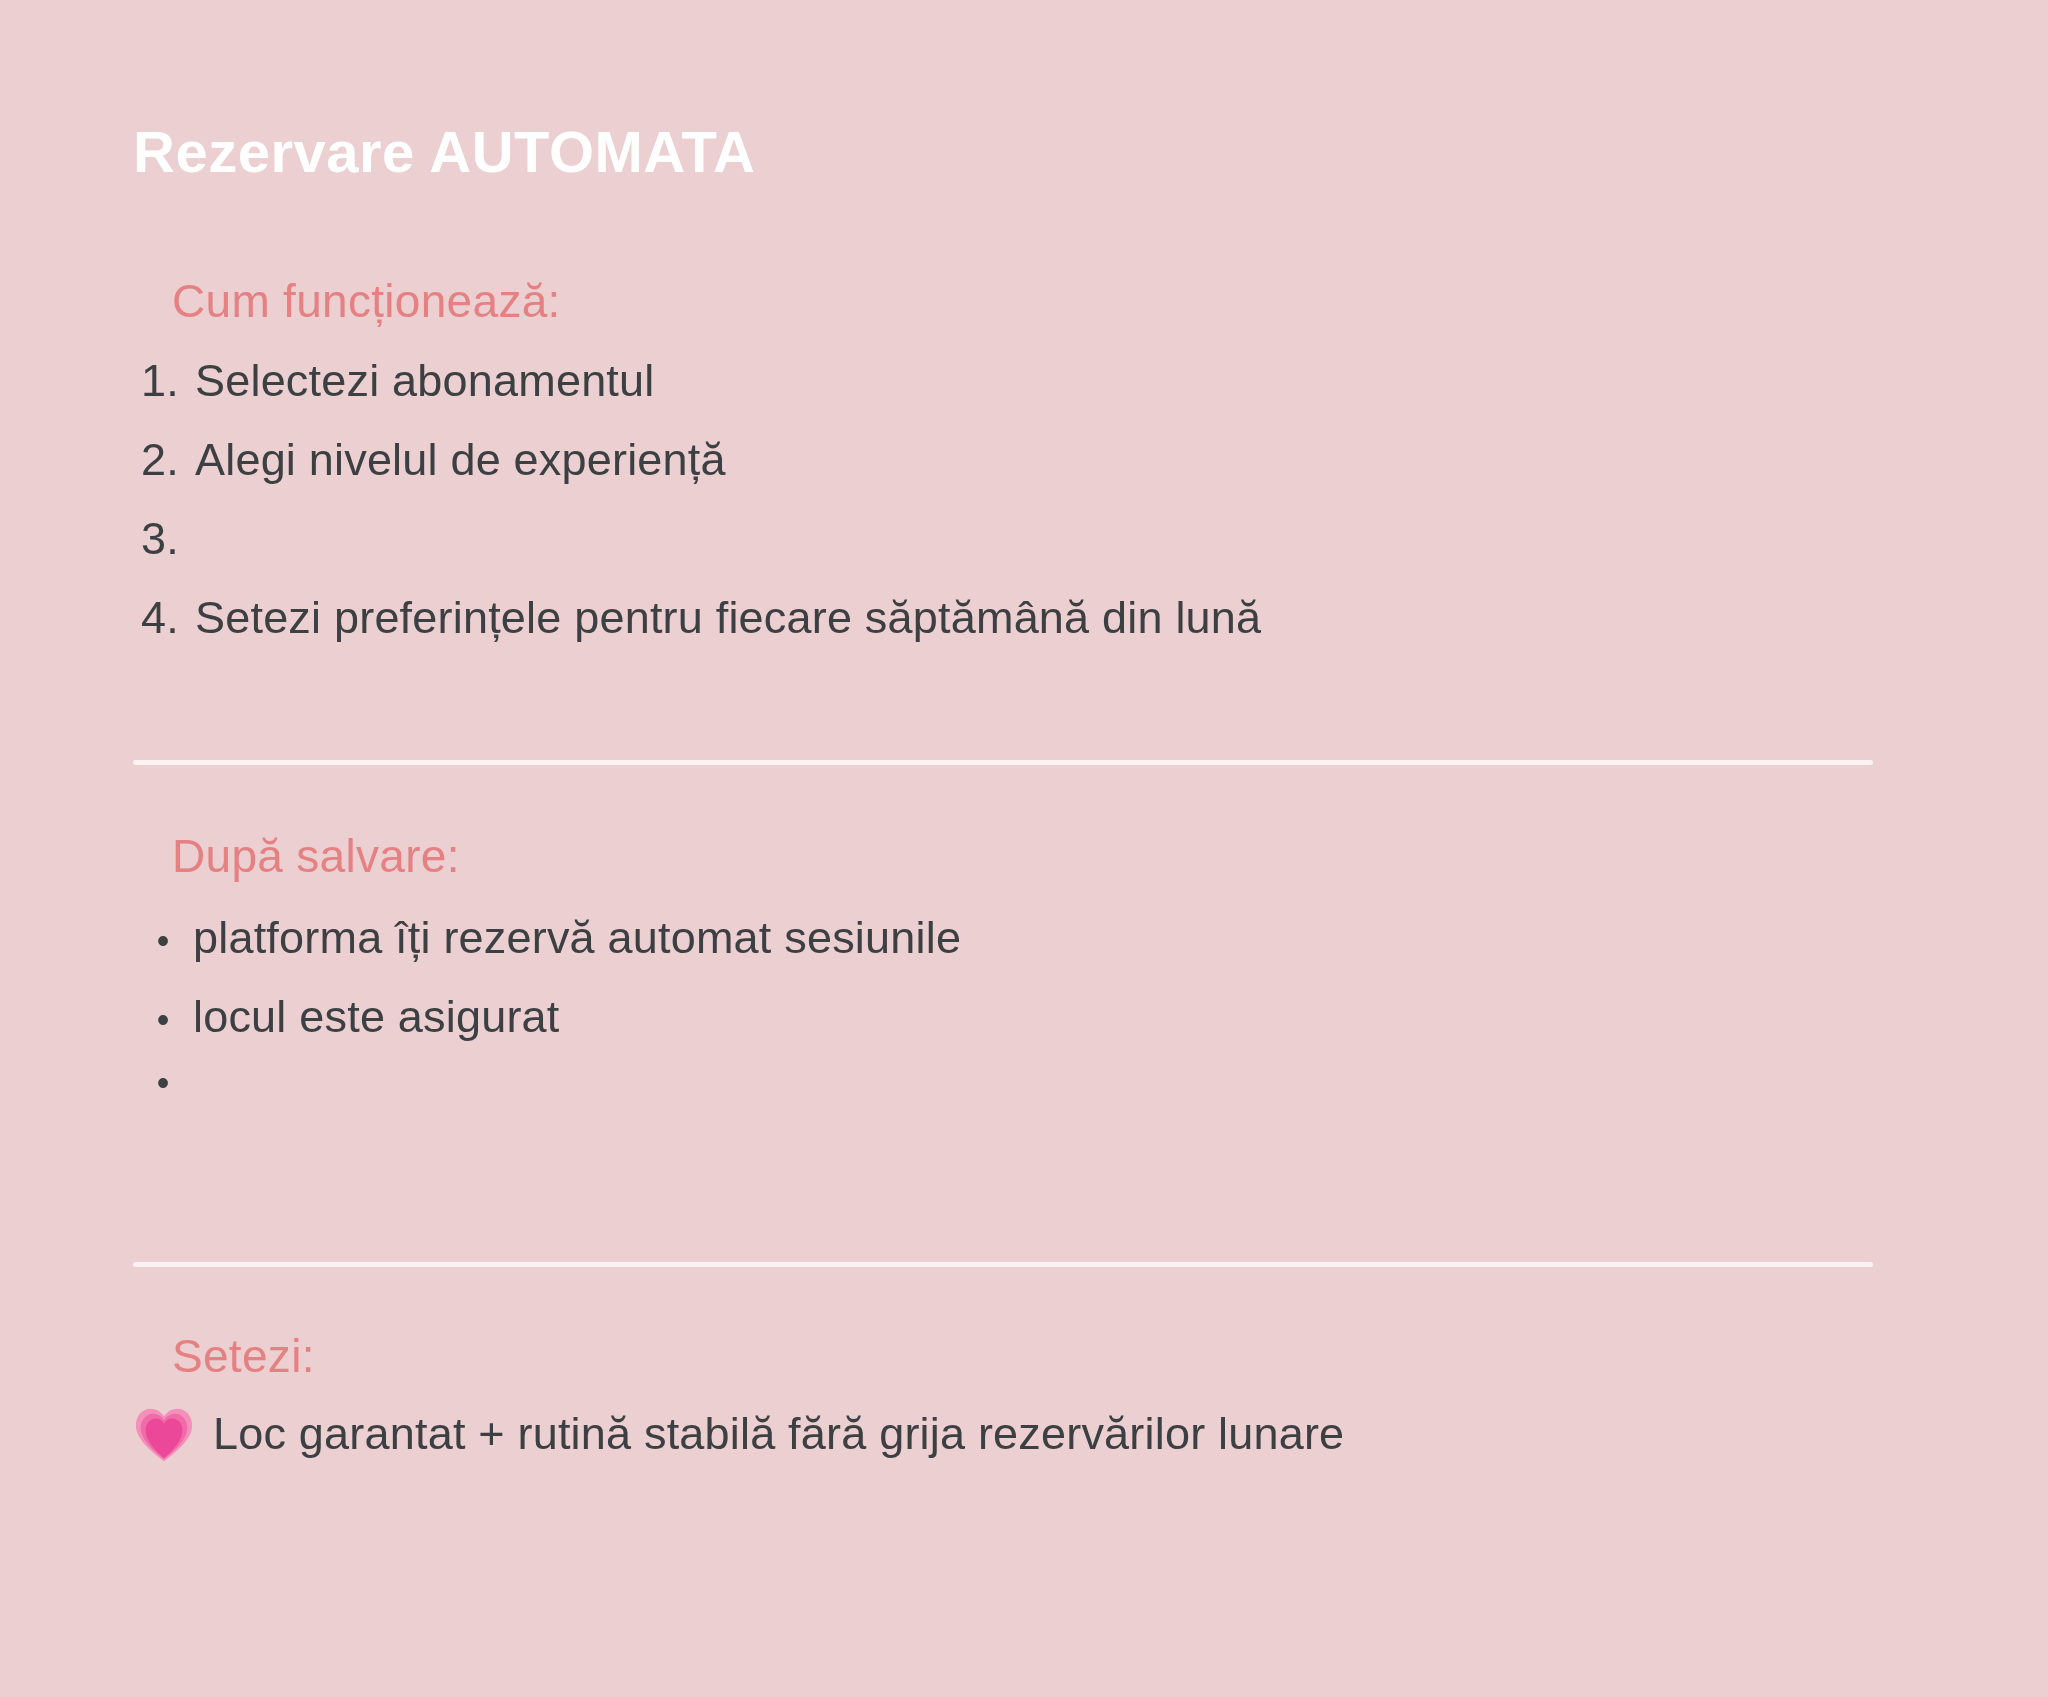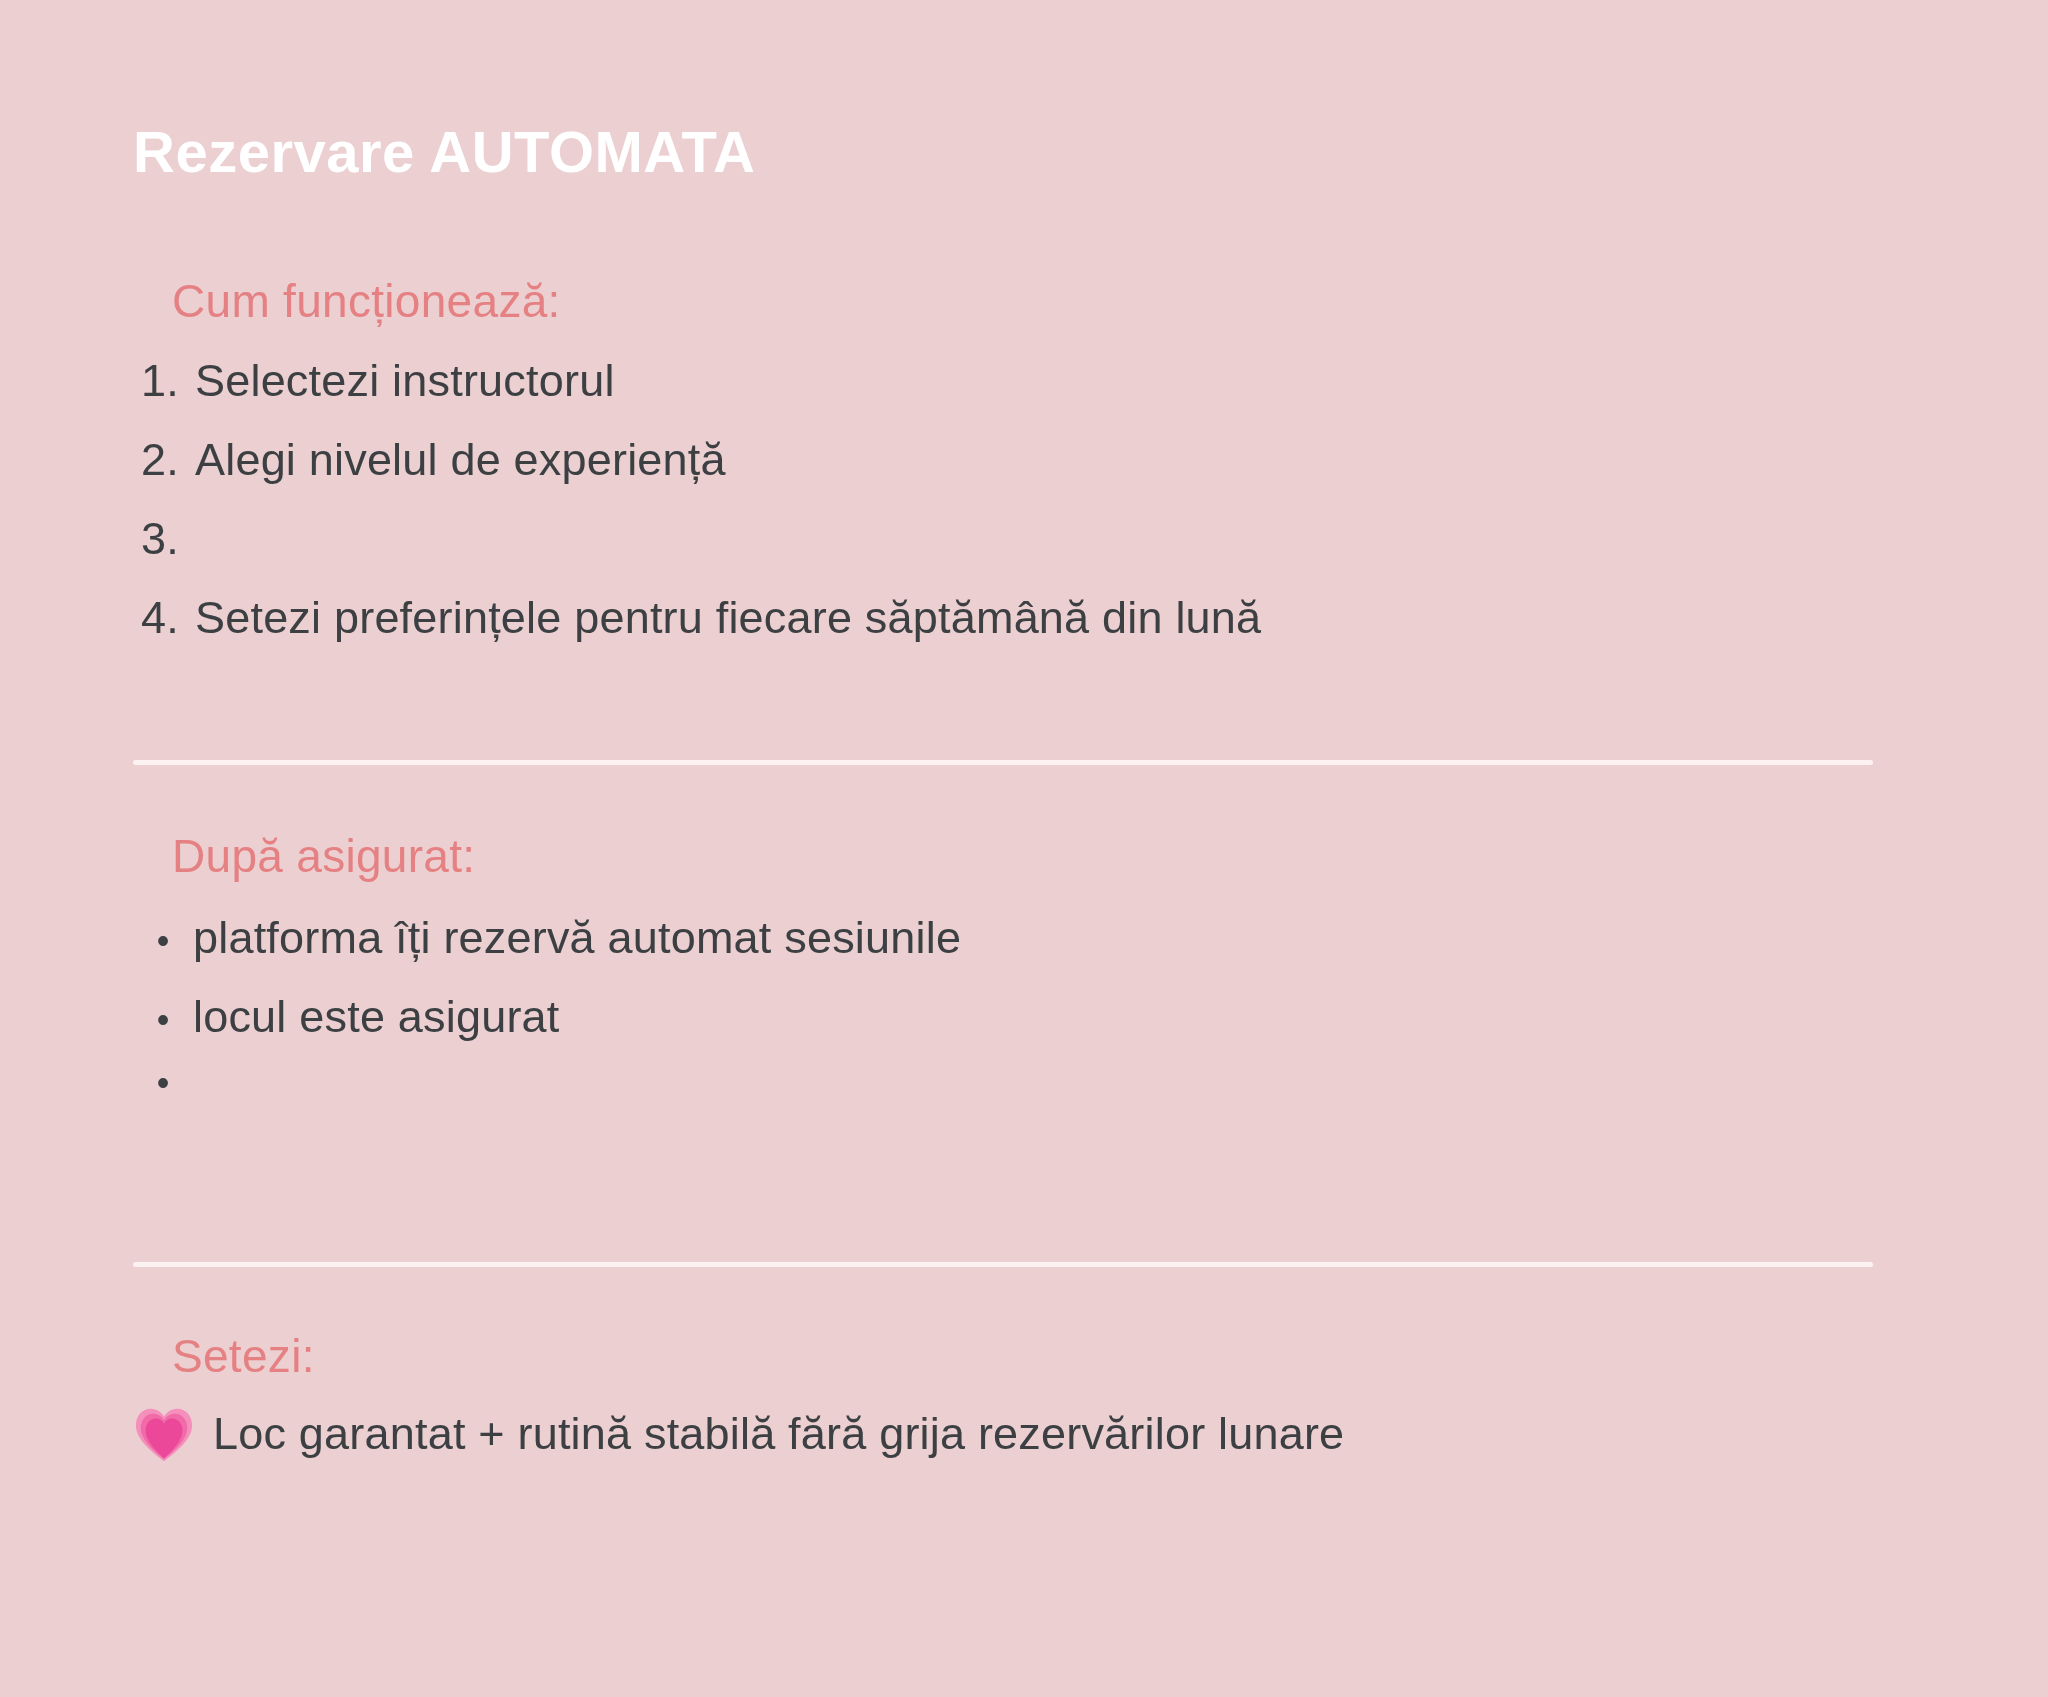--- a/index.html
+++ b/index.html
@@ -150,40 +150,40 @@
 <div class="card">
 
   <div class="page-title">Rezervare AUTOMATA</div>
 
   <div class="section-how">
     <div class="section-heading">Cum funcționează:</div>
 
     <ol class="numbered-list">
       <li>
         <span class="body-text num-marker">1.</span>
-        <span class="body-text">Selectezi instructorul</span>
+        <span class="body-text">Selectezi abonamentul</span>
       </li>
       <li>
         <span class="body-text num-marker">2.</span>
         <span class="body-text">Alegi nivelul de experiență</span>
       </li>
       <li>
         <span class="body-text num-marker">3.</span>
       </li>
       <li>
         <span class="body-text num-marker">4.</span>
         <span class="body-text">Setezi preferințele pentru fiecare săptămână din lună</span>
       </li>
     </ol>
   </div>
 
   <div class="divider divider-1"></div>
 
   <div class="section-after">
-    <div class="section-heading">După asigurat:</div>
+    <div class="section-heading">După salvare:</div>
 
     <ul class="bullet-list">
       <li>
         <span class="bullet-dot">•</span>
         <span class="body-text">platforma îți rezervă automat sesiunile</span>
       </li>
       <li>
         <span class="bullet-dot">•</span>
         <span class="body-text">locul este asigurat</span>
       </li>

